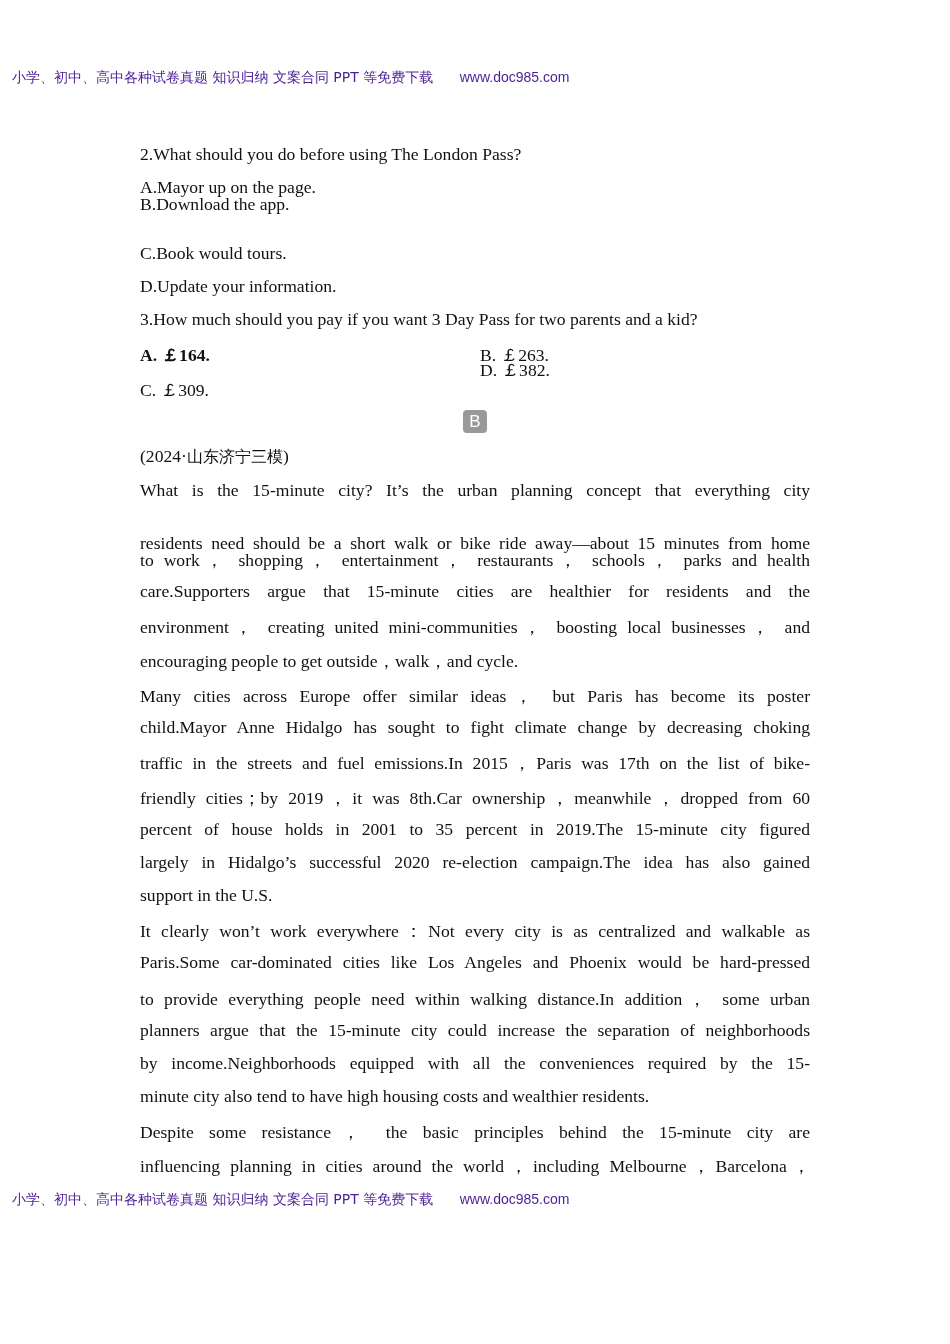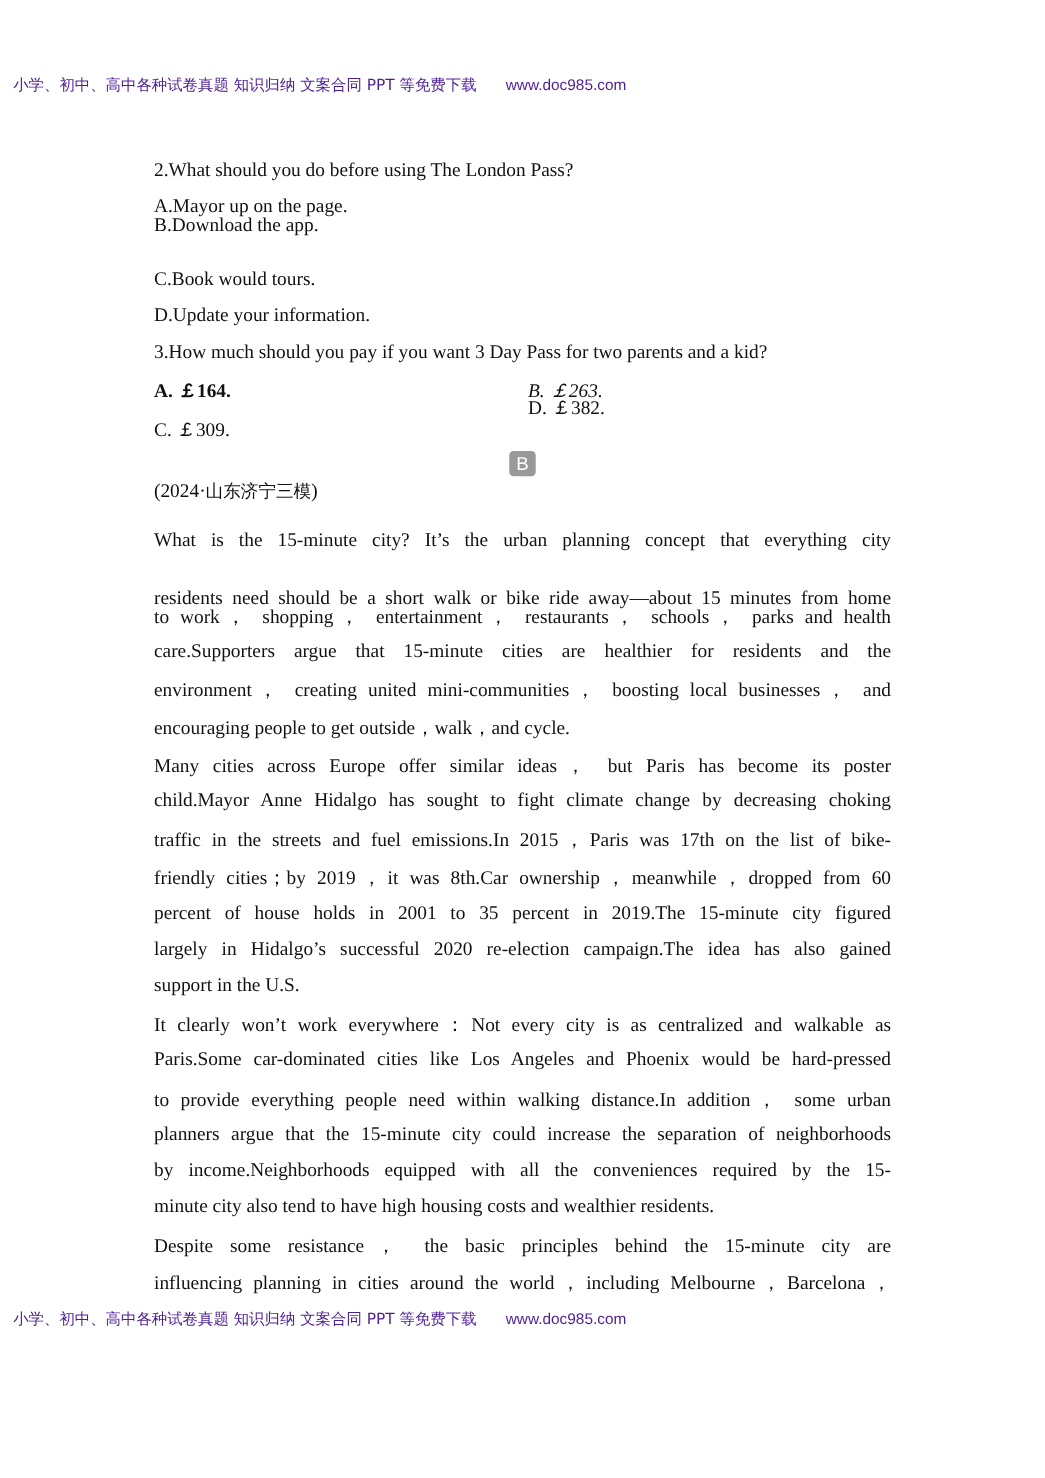--- a/index.html
+++ b/index.html
@@ -44,29 +44,29 @@
   <div class="content" style="top:0;">
 
     <div class="line" style="top:144px;text-align:right;">2.What should you do before using The London Pass?</div>
     <div class="line" style="top:177px;">A.Mayor up on the page.</div>
     <div class="line" style="top:194px;">B.Download the app.</div>
     <div class="line" style="top:243px;">C.Book would tours.</div>
     <div class="line" style="top:276px;">D.Update your information.</div>
 
     <div class="line" style="top:309px;">3.How much should you pay if you want 3 Day Pass for two parents and a kid?</div>
     <div class="line" style="top:343px;font-weight:bold;">A. ￡164.</div>
-    <div class="col2" style="top:343px;font-style:italic;">B. ￡263.</div>
+    <div class="col2" style="top:343px;">B. ￡263.</div>
     <div class="line" style="top:378px;">C. ￡309.</div>
     <div class="col2" style="top:358px;">D. ￡382.</div>
   </div>
 
   <div class="badge">B</div>
 
   <div class="content" style="top:0;">
-    <div class="line" style="top:436px;">
+    <div class="line" style="top:446px;">
       <span>(2024·</span><span class="cn-inline">山东济宁三模</span><span>)</span>
     </div>
 
     <div class="just" style="top:480px;">What is the 15-minute city? It’s the urban planning concept that everything city</div>
     <div class="just" style="top:513px;margin-top:20px;">residents need should be a short walk or bike ride away—about 15 minutes from home</div>
     <div class="just" style="top:548px;">to work， shopping， entertainment， restaurants， schools， parks and health</div>
     <div class="just" style="top:581px;">care.Supporters argue that 15-minute cities are healthier for residents and the</div>
     <div class="just" style="top:615px;">environment， creating united mini-communities， boosting local businesses， and</div>
     <div class="line" style="top:649px;">encouraging people to get outside，walk，and cycle.</div>
 

